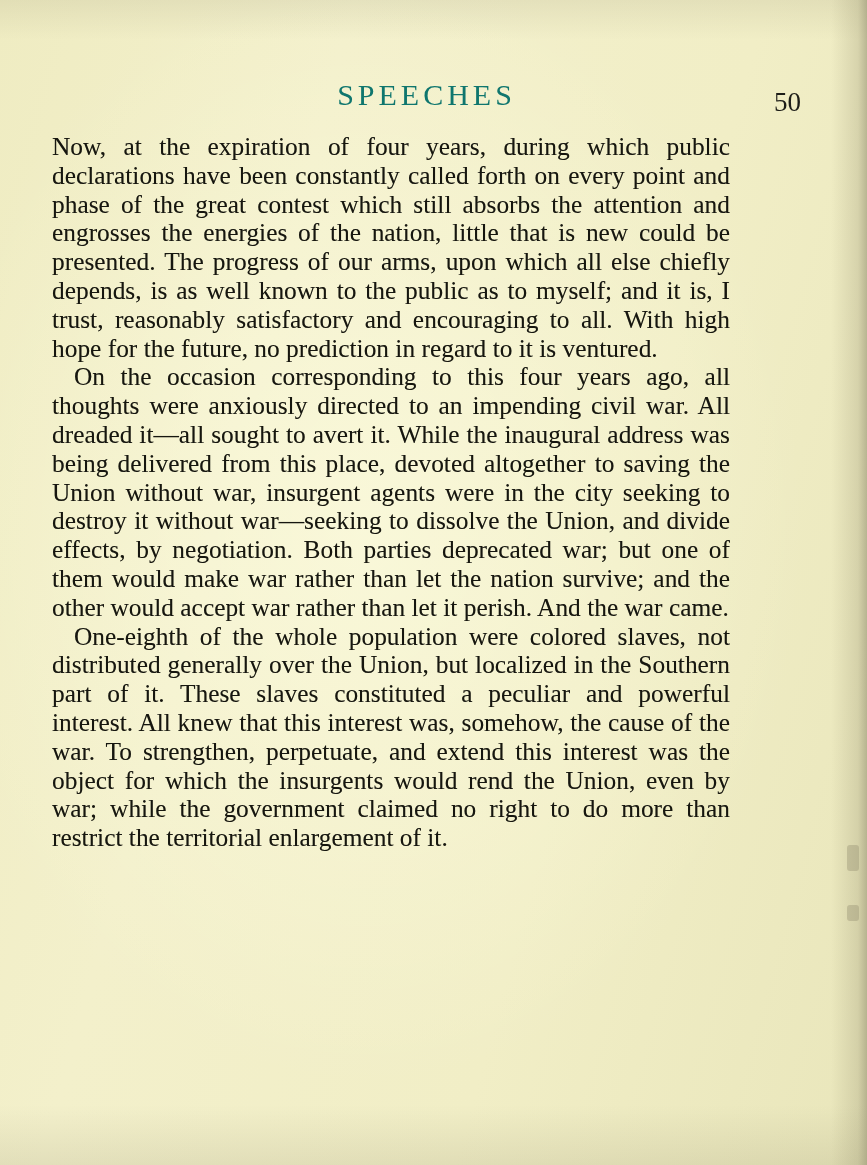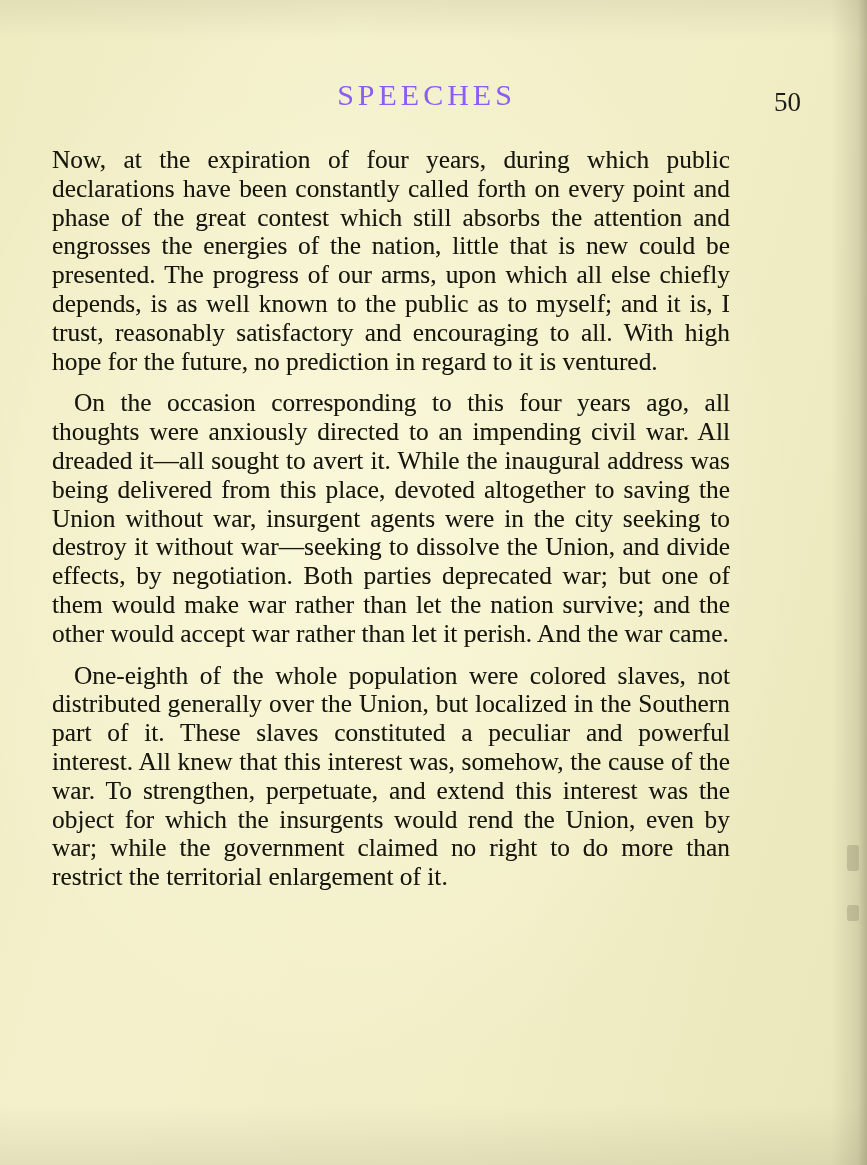--- a/index.html
+++ b/index.html
@@ -67,21 +67,21 @@
     right: 66px;
     top: 78px;
     height: 42px;
     display: flex;
     align-items: baseline;
     justify-content: center;
   }
   .head-title {
     font-size: 30px;
     letter-spacing: 4px;
-    color: #8b5cf6;
+    color: #0f766e;
     font-family: "Liberation Serif", serif;
     white-space: nowrap;
   }
   .page-number {
     position: absolute;
     right: 0;
     bottom: 2px;
     font-size: 27px;
     color: #1d1d18;
     letter-spacing: 0px;
@@ -103,21 +103,20 @@
   .body-text p {
     margin: 0;
     text-indent: 22px;
   }
   .body-text p:first-child {
     text-indent: 0;
   }
   
   .body-text p {
     text-shadow: 0 0 0.4px rgba(20,20,12,0.30);
-    margin-top: 13px;
   }
 </style>
 </head>
 <body>
 
 <div class="page">
   <div class="edge-top"></div>
   <div class="edge-right"></div>
   <div class="edge-bottom"></div>
   <div class="scuff s1"></div>

